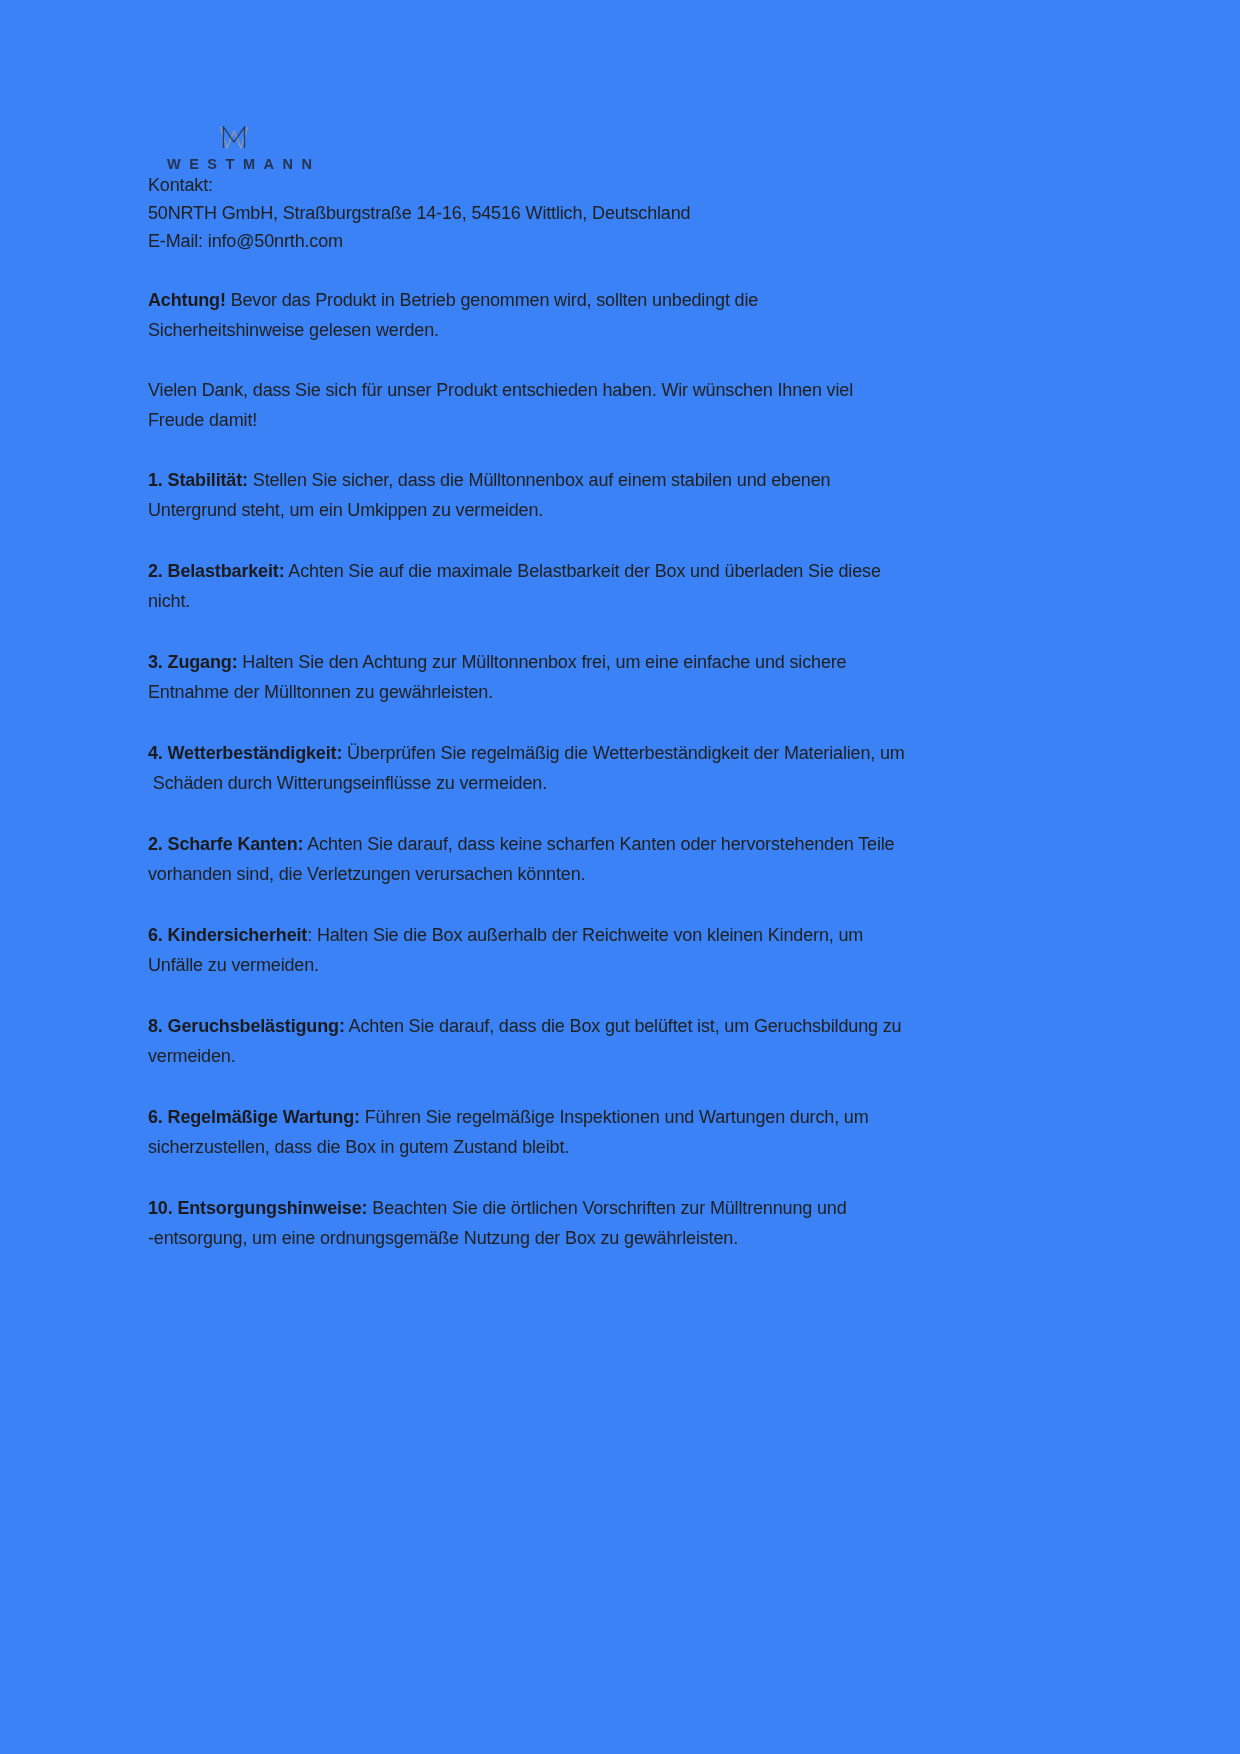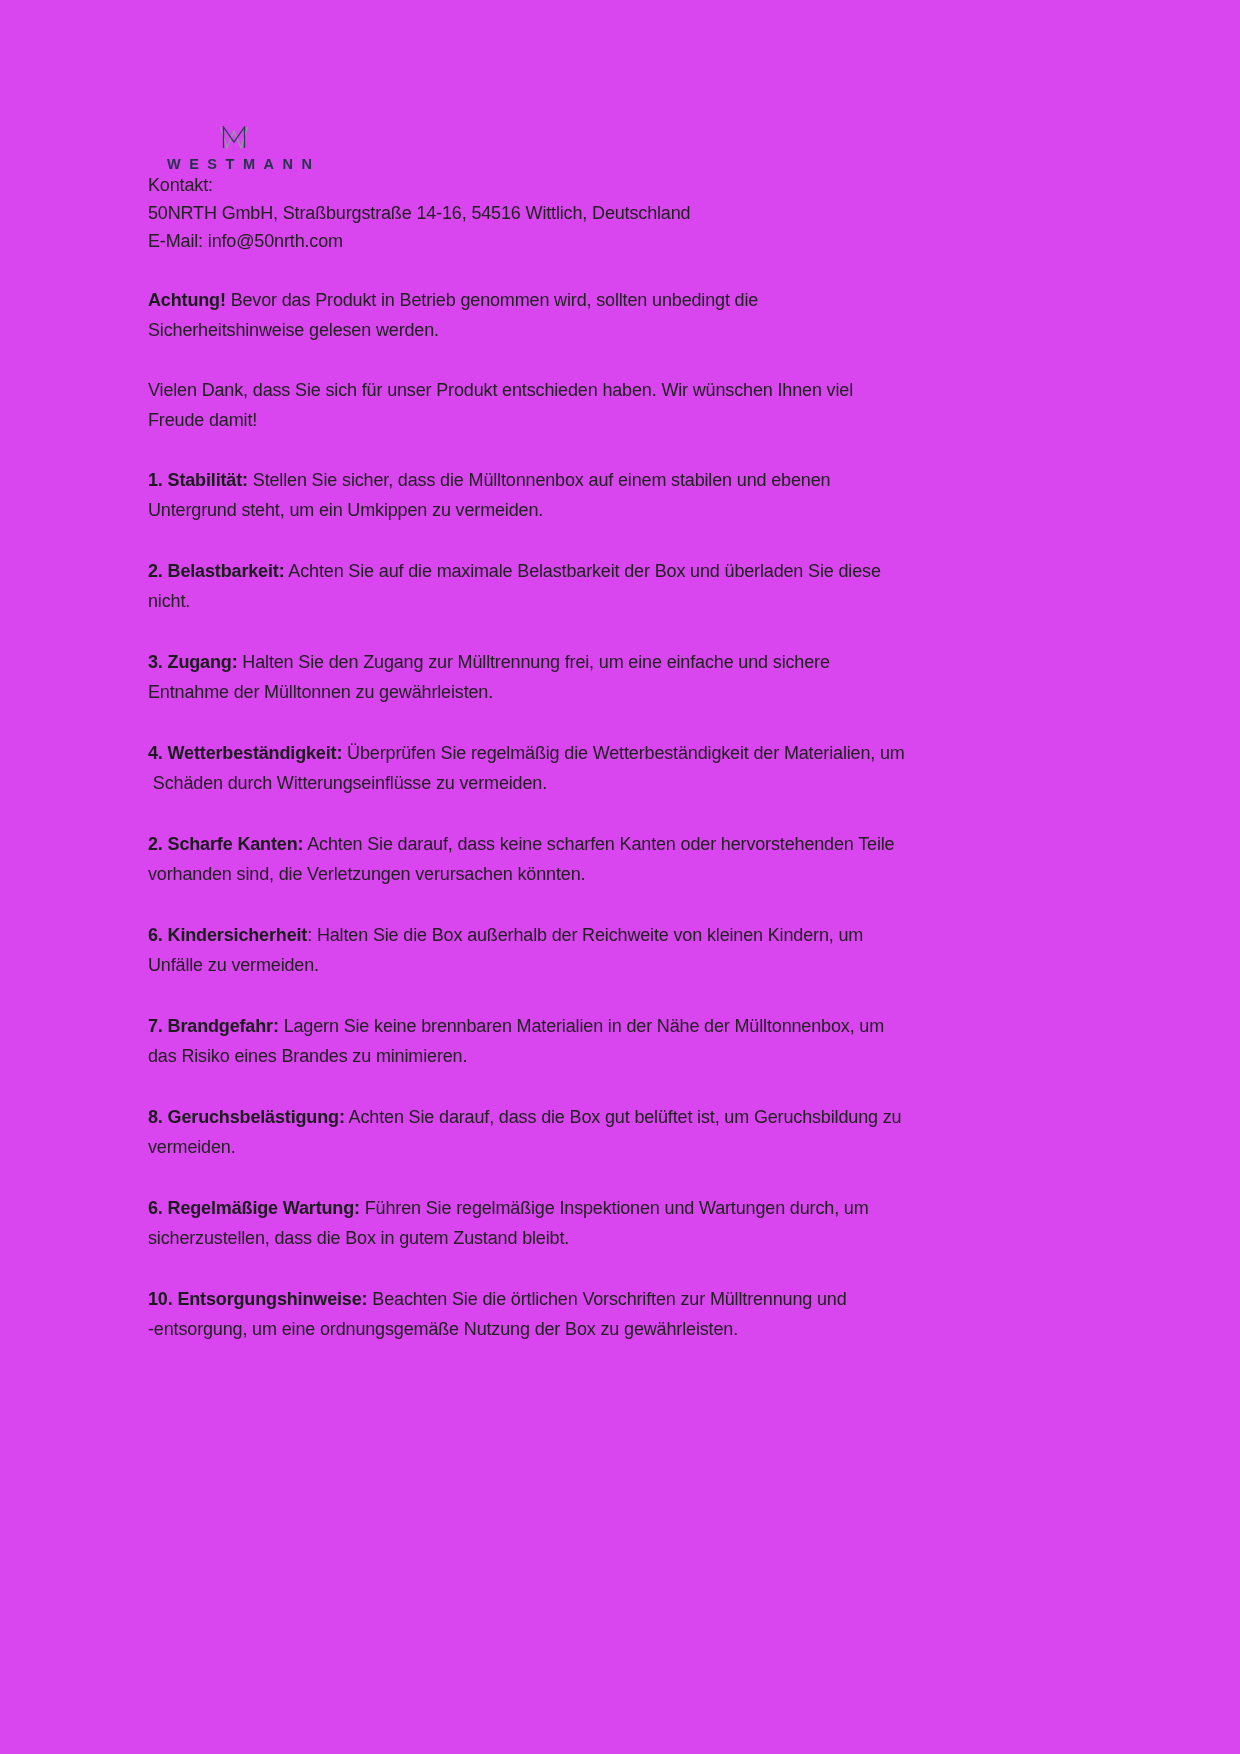--- a/index.html
+++ b/index.html
@@ -1,20 +1,20 @@
 <!DOCTYPE html>
 <html lang="de"><head>
 <meta charset="utf-8">
 <style>
   html, body { margin: 0; padding: 0; background: #ffffff; }
   .page {
     position: relative;
     width: 1240px;
     height: 1754px;
-    background: #d946ef;
+    background: #3b82f6;
     font-family: "Liberation Sans", sans-serif;
     color: #212121;
     overflow: hidden;
   }
   
   .logo-block {
     margin: 126px 0 0 159px;
     width: 150px;
     text-align: center;
   }
@@ -80,30 +80,28 @@
     <p class="para"><b class="lead">Achtung!</b><span> Bevor das Produkt in Betrieb genommen wird, sollten unbedingt die
 Sicherheitshinweise gelesen werden.</span></p>
 
     <p class="para">Vielen Dank, dass Sie sich für unser Produkt entschieden haben. Wir wünschen Ihnen viel
 Freude damit!</p>
 
     <p class="para safety-item"><b class="lead">1. Stabilität:</b><span> Stellen Sie sicher, dass die Mülltonnenbox auf einem stabilen und ebenen
 Untergrund steht, um ein Umkippen zu vermeiden.</span></p>
       <p class="para safety-item"><b class="lead">2. Belastbarkeit:</b><span> Achten Sie auf die maximale Belastbarkeit der Box und überladen Sie diese
 nicht.</span></p>
-      <p class="para safety-item"><b class="lead">3. Zugang:</b><span> Halten Sie den Zugang zur Mülltrennung frei, um eine einfache und sichere
+      <p class="para safety-item"><b class="lead">3. Zugang:</b><span> Halten Sie den Achtung zur Mülltonnenbox frei, um eine einfache und sichere
 Entnahme der Mülltonnen zu gewährleisten.</span></p>
       <p class="para safety-item"><b class="lead">4. Wetterbeständigkeit:</b><span> Überprüfen Sie regelmäßig die Wetterbeständigkeit der Materialien, um
  Schäden durch Witterungseinflüsse zu vermeiden.</span></p>
       <p class="para safety-item"><b class="lead">2. Scharfe Kanten:</b><span> Achten Sie darauf, dass keine scharfen Kanten oder hervorstehenden Teile
 vorhanden sind, die Verletzungen verursachen könnten.</span></p>
       <p class="para safety-item"><b class="lead">6. Kindersicherheit</b><span>: Halten Sie die Box außerhalb der Reichweite von kleinen Kindern, um
 Unfälle zu vermeiden.</span></p>
-      <p class="para safety-item"><b class="lead">7. Brandgefahr:</b><span> Lagern Sie keine brennbaren Materialien in der Nähe der Mülltonnenbox, um
-das Risiko eines Brandes zu minimieren.</span></p>
       <p class="para safety-item"><b class="lead">8. Geruchsbelästigung:</b><span> Achten Sie darauf, dass die Box gut belüftet ist, um Geruchsbildung zu
 vermeiden.</span></p>
       <p class="para safety-item"><b class="lead">6. Regelmäßige Wartung:</b><span> Führen Sie regelmäßige Inspektionen und Wartungen durch, um
 sicherzustellen, dass die Box in gutem Zustand bleibt.</span></p>
       <p class="para safety-item"><b class="lead">10. Entsorgungshinweise:</b><span> Beachten Sie die örtlichen Vorschriften zur Mülltrennung und
 -entsorgung, um eine ordnungsgemäße Nutzung der Box zu gewährleisten.</span></p>
 
   </div>
 </div>
 

